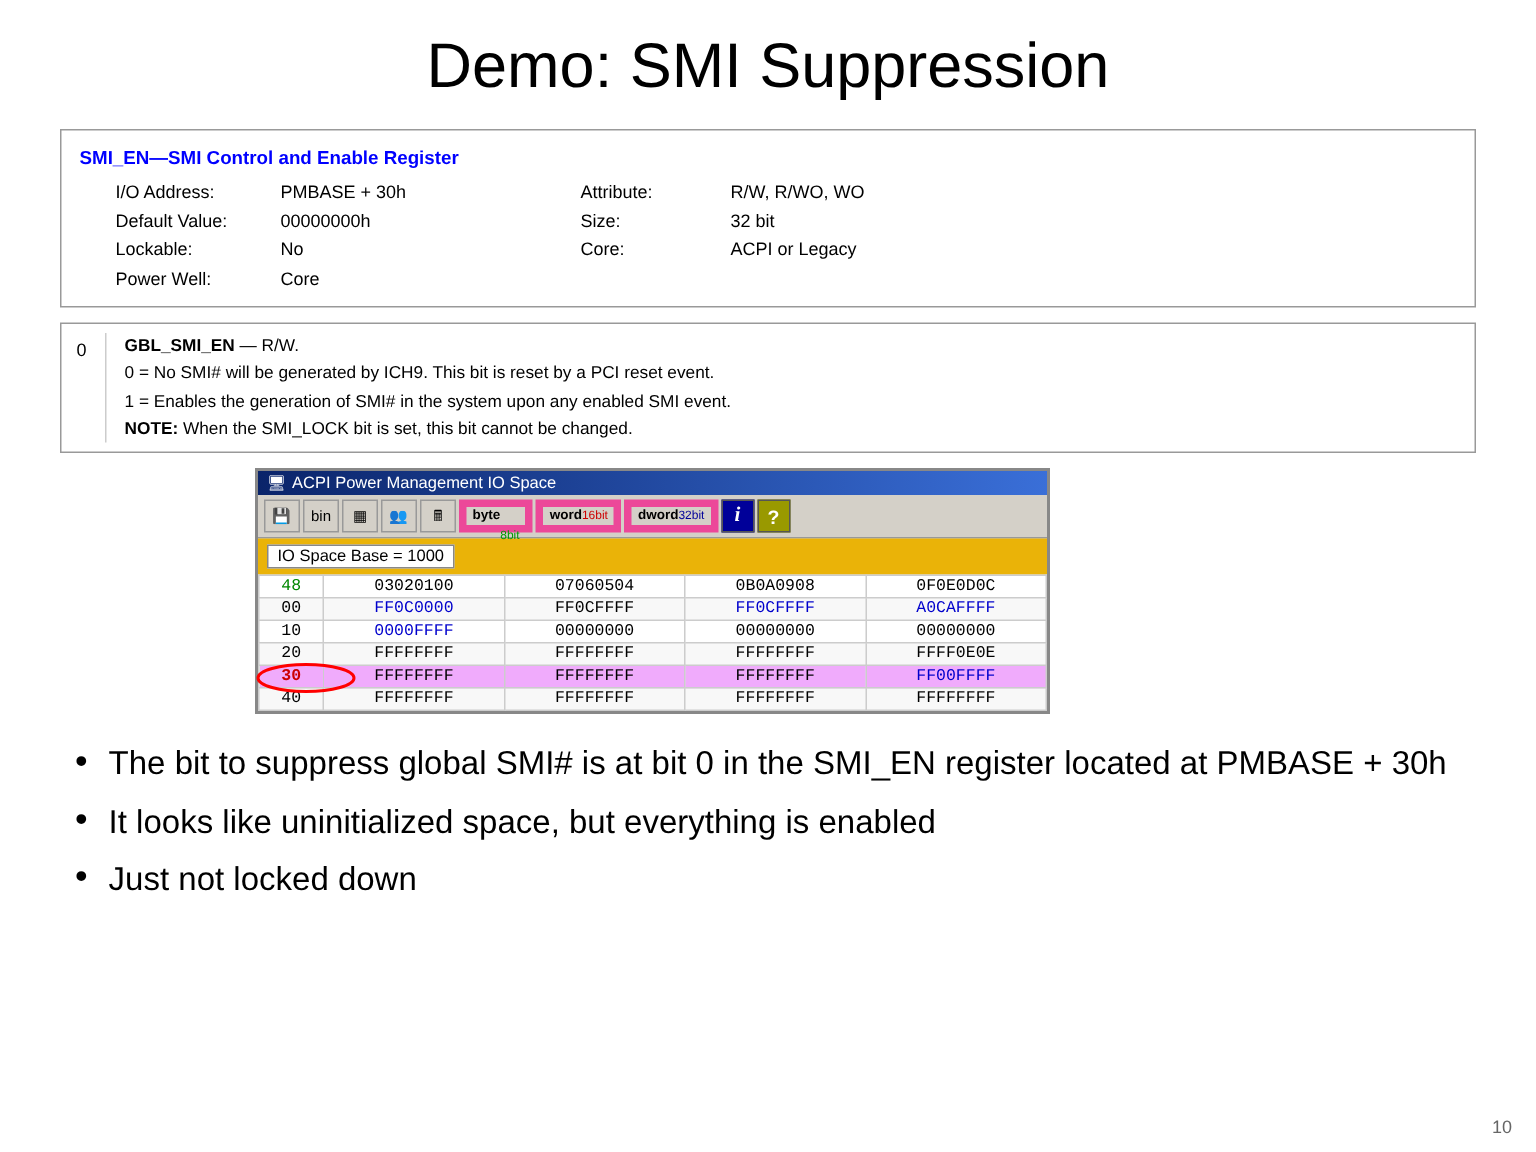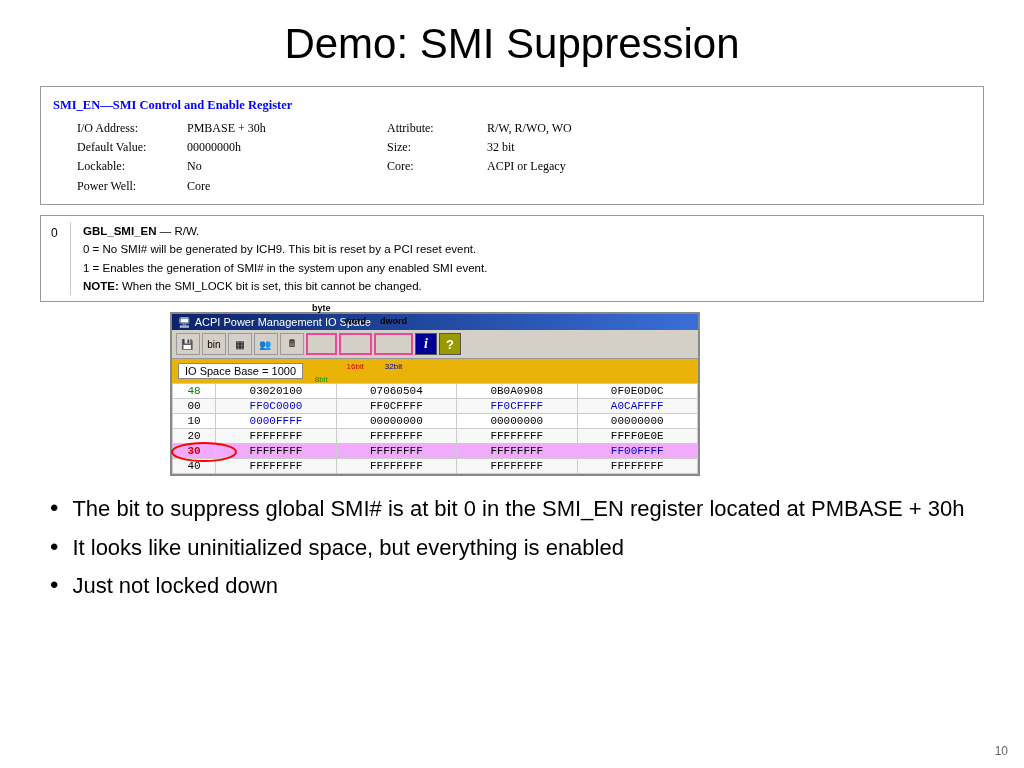--- a/index.html
+++ b/index.html
@@ -28,21 +28,20 @@
       color: #000;
     }
 
     
     .register-box {
       border: 1px solid #999;
       padding: 8px 12px;
       margin-bottom: 10px;
       font-size: 12px;
       line-height: 1.6;
-      font-family: Liberation Serif, serif;
     }
     .register-box .reg-title {
       font-weight: bold;
       color: #00f;
       margin-bottom: 4px;
       font-size: 12.5px;
     }
     .register-table {
       display: grid;
       grid-template-columns: 110px 200px 100px auto;
@@ -109,28 +108,27 @@
       border: 1px solid #999;
       display: flex;
       align-items: center;
       justify-content: center;
       font-size: 10px;
     }
     .io-toolbar-btn-wide {
       padding: 0 4px;
       height: 22px;
       background: #d4d0c8;
-      border: 2px solid #ec4899;
+      border: 5px solid #ec4899;
       display: flex;
       align-items: center;
       justify-content: center;
       font-size: 9px;
-      flex-direction: column;
+      flex-direction: row;
       line-height: 1.1;
-      gap: 36px;
     }
     .io-toolbar-btn-wide .top { color: #000; font-weight: bold; }
     .io-toolbar-btn-wide .bottom { color: #090; font-size: 8px; margin-top: 26px; }
     .io-toolbar-btn-wide .bottom-red { color: #c00; font-size: 8px; }
     .io-toolbar-btn-wide .bottom-blue { color: #009; font-size: 8px; }
 
     .io-address-bar {
       background: #eab308;
       padding: 4px 6px;
       display: flex;

